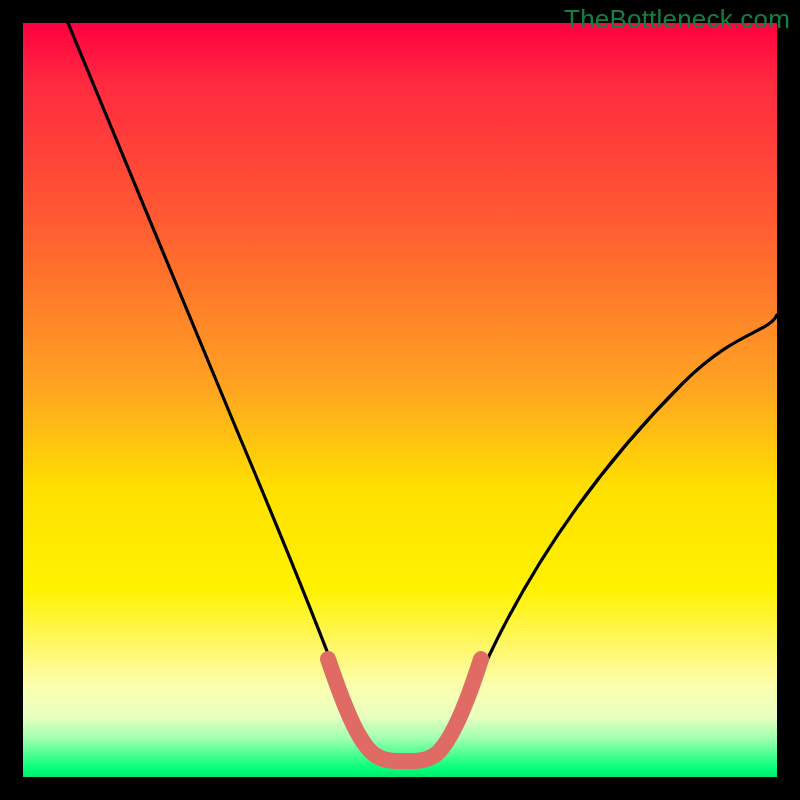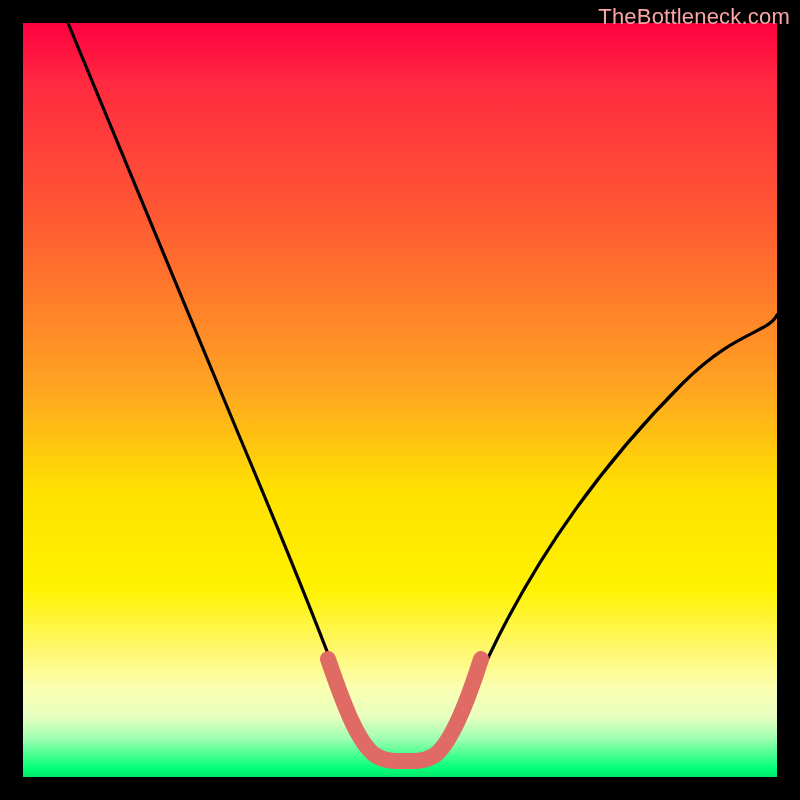--- a/index.html
+++ b/index.html
@@ -48,22 +48,22 @@
   .curve {
     position: absolute;
     inset: 0;
     width: 754px;
     height: 754px;
   }
   .watermark {
     position: absolute;
     top: 4px;
     right: 10px;
-    color: #fca5a5;
-    font-size: 22px;
+    color: #15803d;
+    font-size: 26px;
     letter-spacing: 0.2px;
     font-weight: 500;
     user-select: none;
   }
 </style>
 </head>
 <body>
 
 <div class="stage">
 

